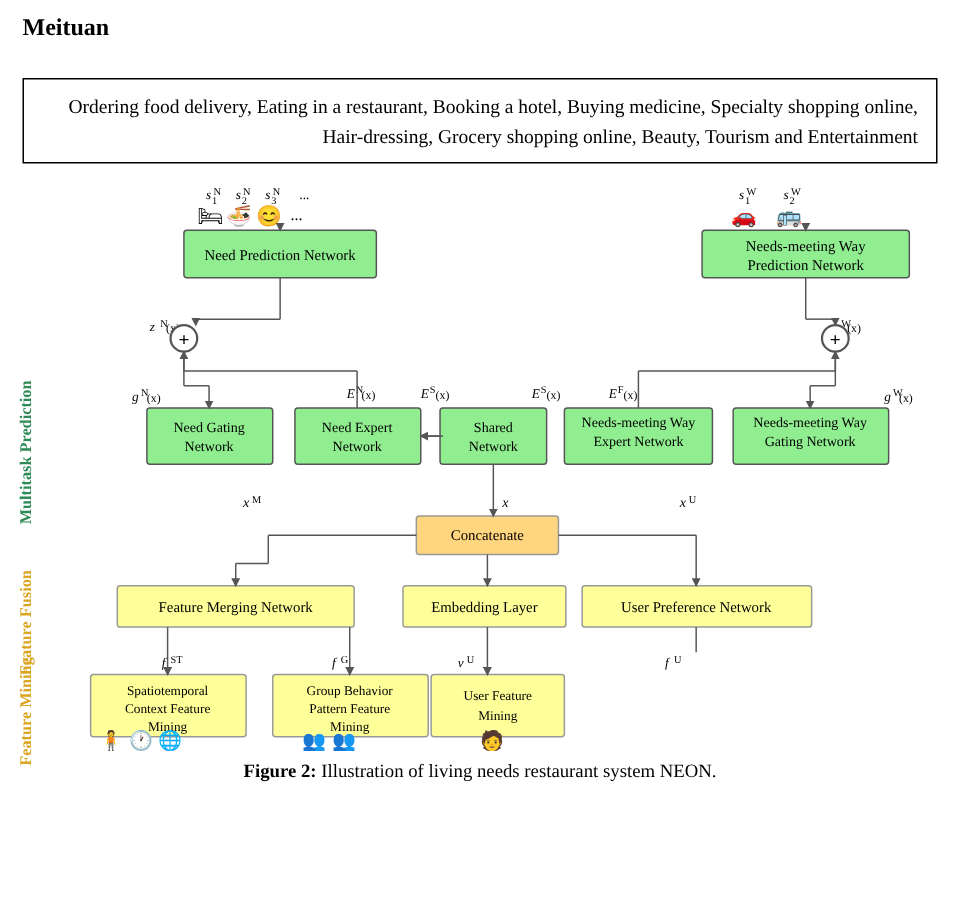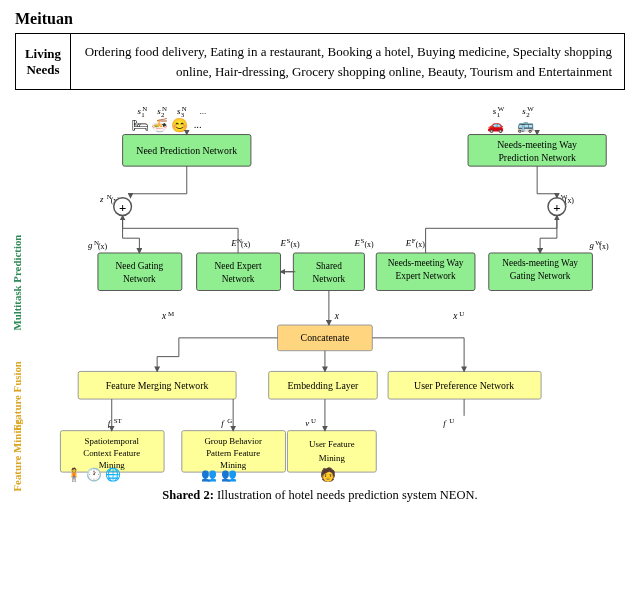--- a/index.html
+++ b/index.html
@@ -9,21 +9,21 @@
       background: #fff;
       font-family: 'Times New Roman', Times, serif;
       font-size: 13px;
       overflow: hidden;
       padding: 10px 15px;
     }
 
     .brand-title {
       font-size: 16px;
       font-weight: bold;
-      margin-bottom: 5px;
+      margin-bottom: 24px;
     }
 
     .living-needs-table {
       border: 1.5px solid #000;
       display: flex;
       width: 100%;
       margin-bottom: 10px;
     }
     .living-needs-label {
       border-right: 1.5px solid #000;
@@ -70,21 +70,20 @@
       height: 100%;
       overflow: visible;
     }
   </style>
 </head>
 <body>
 
 <div class="brand-title">Meituan</div>
 
 <div class="living-needs-table">
-  <div class="living-needs-label">Living<br>Needs</div>
   <div class="living-needs-content">Ordering food delivery, Eating in a restaurant, Booking a hotel, Buying medicine, Specialty shopping online, Hair-dressing, Grocery shopping online, Beauty, Tourism and Entertainment</div>
 </div>
 
 <div class="diagram">
   <svg class="diagram-svg" viewBox="0 0 610 385" xmlns="http://www.w3.org/2000/svg" font-family="Times New Roman, serif">
 
     <text x="2" y="185" font-size="11" fill="#2E8B57" font-weight="bold" transform="rotate(-90,2,185)" text-anchor="middle">Multitask Prediction</text>
     <text x="2" y="300" font-size="11" fill="#DAA520" font-weight="bold" transform="rotate(-90,2,300)" text-anchor="middle">Feature Fusion</text>
     <text x="2" y="360" font-size="11" fill="#DAA520" font-weight="bold" transform="rotate(-90,2,360)" text-anchor="middle">Feature Mining</text>
 
@@ -285,15 +284,15 @@
     <defs>
       <marker id="arr" markerWidth="6" markerHeight="6" refX="5" refY="3" orient="auto">
         <path d="M0,0 L0,6 L6,3 z" fill="#555"></path>
       </marker>
     </defs>
 
   </svg>
 </div>
 
 <div class="figure-caption">
-  <strong>Shared 2:</strong>
-  <span>Illustration of hotel needs prediction system NEON.</span>
+  <strong>Figure 2:</strong>
+  <span>Illustration of living needs restaurant system NEON.</span>
 </div>
 
 </body></html>

